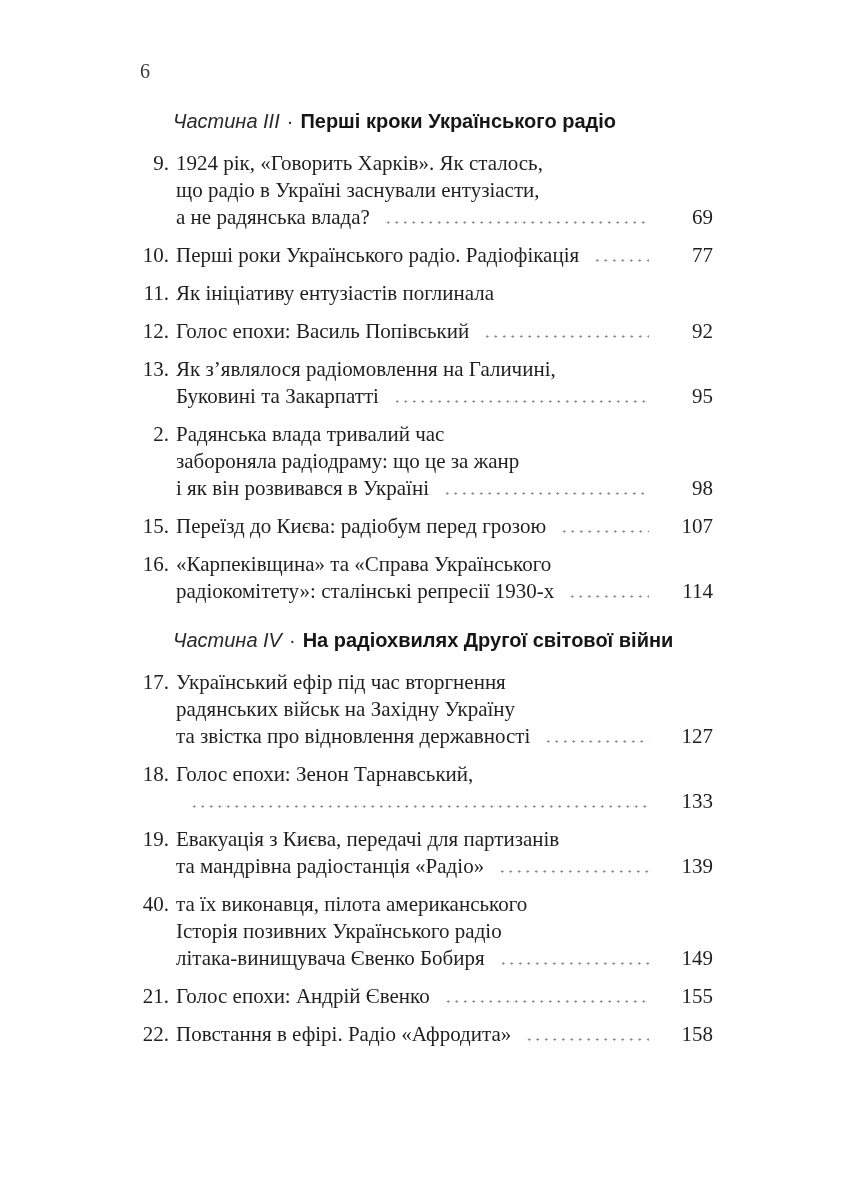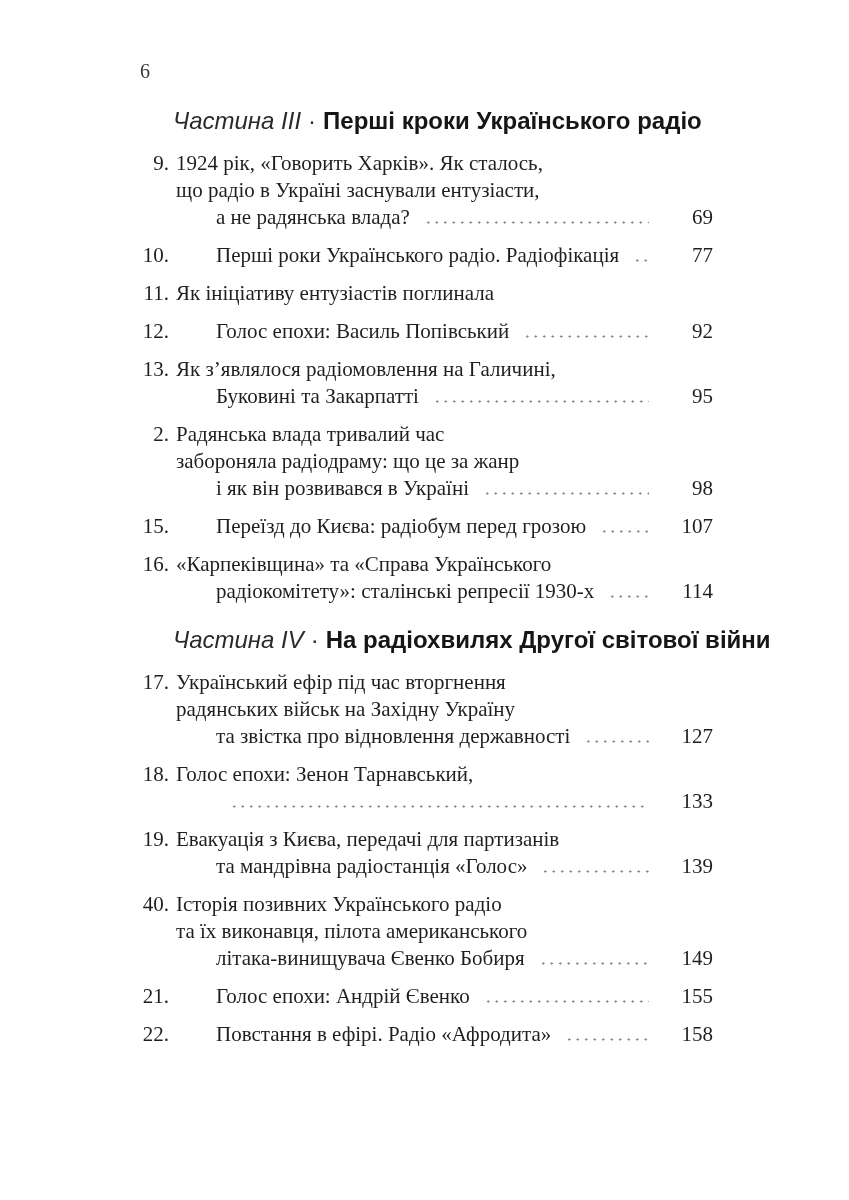--- a/index.html
+++ b/index.html
@@ -20,21 +20,21 @@
   .content {
     padding: 58px 136px 0 140px;
   }
   .folio {
     font-size: 20px;
     line-height: 27px;
     color: #3a3a3a;
   }
   .section-header {
     font-family: "Liberation Sans", "DejaVu Sans", sans-serif;
-    font-size: 24px;
+    font-size: 20px;
     line-height: 28px;
     margin: 22px 0 15px 33px;
     color: #161616;
     white-space: nowrap;
   }
   .toc-section:nth-of-type(2) .section-header {
     margin-top: 21px;
   }
   .section-header .part-label {
     font-style: italic;
@@ -61,21 +61,20 @@
     box-sizing: border-box;
     padding-right: 7px;
     text-align: right;
   }
   .body {
     flex: 1;
     min-width: 0;
   }
   .line-last {
     display: flex;
-    margin-left: 40px;
   }
   .line-last .txt {
     flex: none;
     white-space: nowrap;
   }
   .leader {
     flex: 1;
     margin: 0 30px 0 12px;
     background-image: radial-gradient(circle, #8a8a8a 0.95px, rgba(255,255,255,0) 1.3px);
     background-size: 8.5px 27px;
@@ -202,31 +201,31 @@
                 <span class="leader"></span>
                 <span class="pg">133</span>
               </div>
             </div>
           </div>
           <div class="entry">
             <div class="num">19.</div>
             <div class="body">
               <div class="line">Евакуація з Києва, передачі для партизанів</div>
               <div class="line-last">
-                <span class="txt">та мандрівна радіостанція «Голос»</span>
+                <span class="txt">та мандрівна радіостанція «Радіо»</span>
                 <span class="leader"></span>
                 <span class="pg">139</span>
               </div>
             </div>
           </div>
           <div class="entry">
             <div class="num">40.</div>
             <div class="body">
+              <div class="line">та їх виконавця, пілота американського</div>
               <div class="line">Історія позивних Українського радіо</div>
-              <div class="line">та їх виконавця, пілота американського</div>
               <div class="line-last">
                 <span class="txt">літака-винищувача Євенко Бобиря</span>
                 <span class="leader"></span>
                 <span class="pg">149</span>
               </div>
             </div>
           </div>
           <div class="entry">
             <div class="num">21.</div>
             <div class="body">

